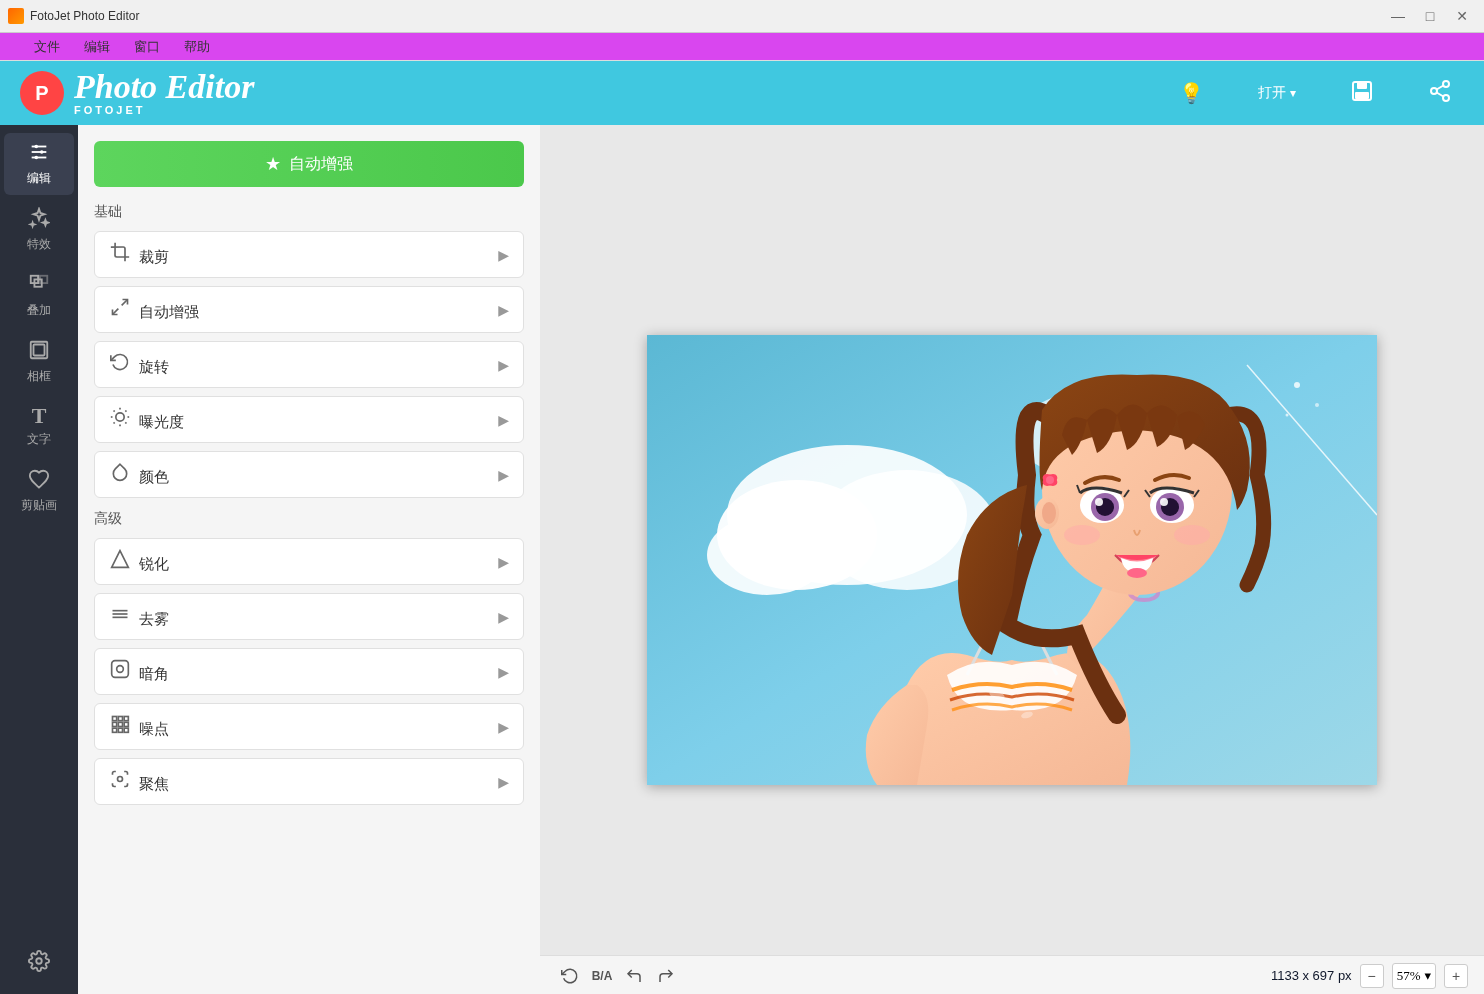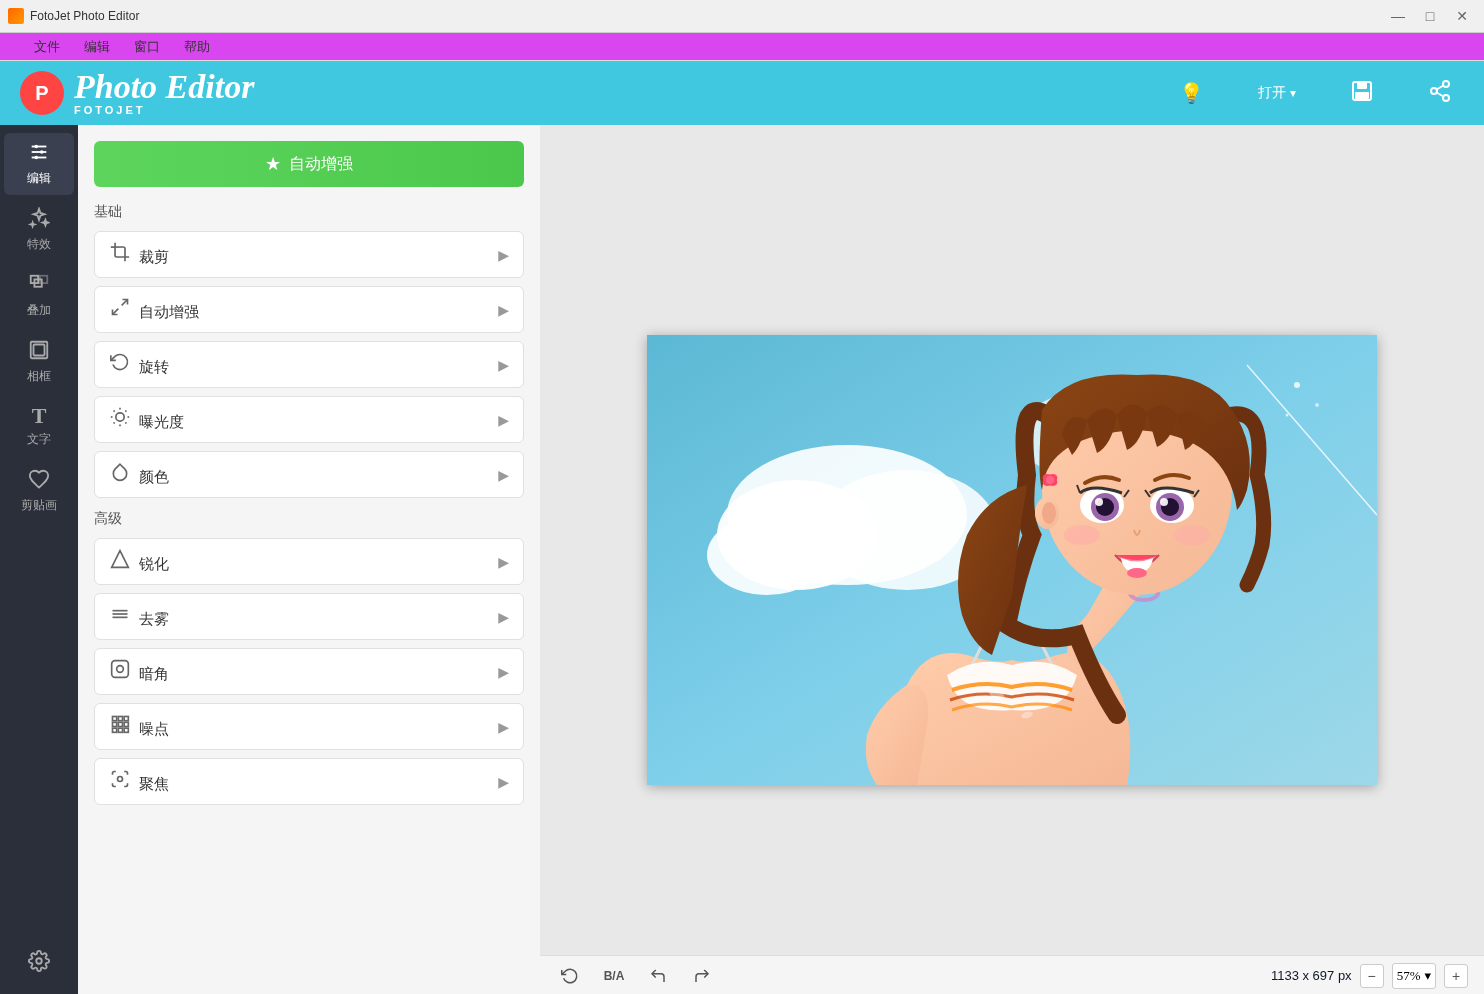--- a/index.html
+++ b/index.html
@@ -248,21 +248,21 @@
 
     
     .canvas-svg {
       position: absolute;
       top: 0; left: 0;
       width: 100%; height: 100%;
     }
     .bottom-left {
       display: flex;
       align-items: center;
-      gap: 16px;
+      gap: 4px;
     }
     .bottom-icon-btn {
       width: 28px; height: 28px;
       border: none;
       background: transparent;
       cursor: pointer;
       display: flex; align-items: center; justify-content: center;
       font-size: 16px;
       color: #555;
       border-radius: 4px;

